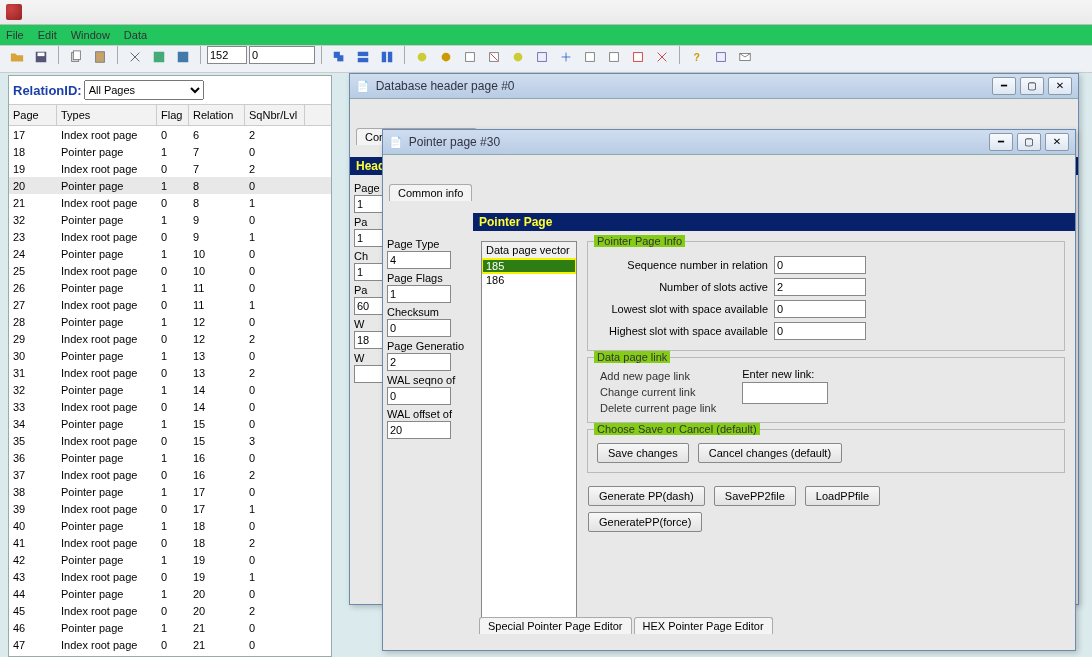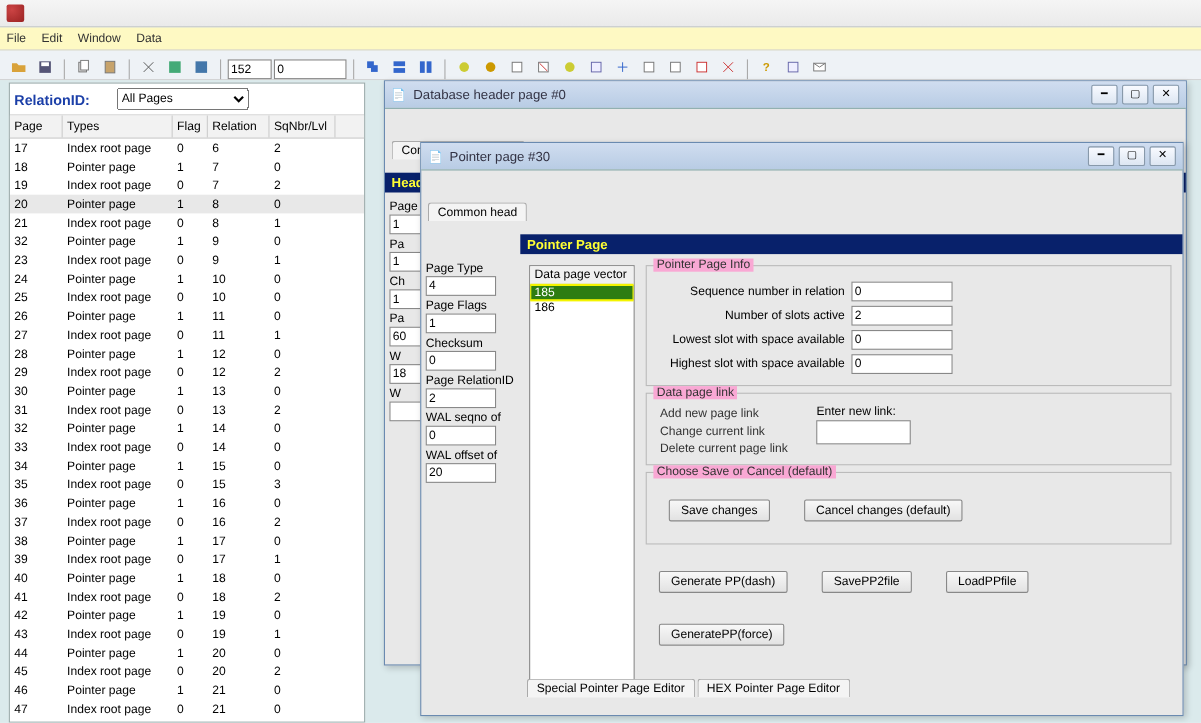--- a/index.html
+++ b/index.html
@@ -1,58 +1,58 @@
 <!DOCTYPE html>
 <html><head>
 <meta charset="utf-8">
 <style>
 html,body{margin:0;padding:0;font-family:Tahoma,Arial,sans-serif;font-size:11px;color:#000;background:#e8f4f4;overflow:hidden;width:1092px;height:657px}
 .titlebar{background:linear-gradient(#f5f5f5,#eaeaea);border-bottom:1px solid #bbb;height:24px;display:flex;align-items:center;padding:0 6px;gap:6px}
 .titlebar .ico{width:16px;height:16px;background:radial-gradient(circle at 30% 30%,#c44,#922);border-radius:2px}
 .titlebar .ttl{font-size:12px;color:#333}
-.menubar{background:#fef9c3;height:20px;display:flex;align-items:center;padding:0 6px;gap:14px;border-bottom:1px solid #ccc}
+.menubar{background:#22c55e;height:20px;display:flex;align-items:center;padding:0 6px;gap:14px;border-bottom:1px solid #ccc}
 .menubar span{color:#333;cursor:default}
-.toolbar{background:#eef2f6;height:26px;display:flex;align-items:flex-end;padding:0 6px;gap:2px;border-bottom:1px solid #ccc}
+.toolbar{background:#eef2f6;height:26px;display:flex;align-items:flex-start;padding:0 6px;gap:2px;border-bottom:1px solid #ccc}
 .toolbar .sep{width:1px;height:18px;background:#aaa;margin:0 4px}
 .toolbar .btn{width:20px;height:20px;display:flex;align-items:center;justify-content:center;border:1px solid transparent;border-radius:2px}
 .toolbar .btn svg{width:14px;height:14px}
 .toolbar input{height:16px;font-size:11px;border:1px solid #888;padding:0 2px}
 .work{position:relative;height:587px;width:1092px;background:#dbeaec}
 .leftpane{position:absolute;left:8px;top:2px;width:324px;height:582px;background:#fff;border:1px solid #9aa;box-sizing:border-box}
-.relrow{display:flex;align-items:center;padding:4px;border-bottom:1px solid #ccc;gap:24px}
+.relrow{display:flex;align-items:center;padding:4px;border-bottom:1px solid #ccc;gap:2px}
 .relrow b{color:#1b3fa8;font-size:13px}
 select{font-size:11px;height:20px}
 .gridhead{display:flex;background:#f2f2f2;border-bottom:1px solid #ccc;height:20px;align-items:center}
 .gridhead div{border-right:1px solid #ccc;padding:0 4px;box-sizing:border-box;height:100%;display:flex;align-items:center}
 .gridbody{overflow-y:scroll;height:534px}
 .row{display:flex;height:17px;align-items:center}
 .row.sel{background:#e8e8e8}
 .row div{padding:0 4px;box-sizing:border-box}
 .c-page{width:48px}.c-type{width:100px}.c-flag{width:32px;text-align:left}.c-rel{width:56px}.c-lvl{width:60px}
 .mdichild{position:absolute;background:#e8e8e8;border:1px solid #6a8ab0;box-shadow:2px 2px 6px rgba(0,0,0,.2)}
 .mdititle{height:24px;background:linear-gradient(#d0ddf0,#b8cce4);display:flex;align-items:center;padding:0 6px;gap:6px;border-bottom:1px solid #8aa}
 .mdititle .ttl{flex:1;color:#334;font-size:12px}
 .mdititle .wbtns{display:flex;gap:4px}
 .wbtn{width:22px;height:16px;border:1px solid #8899aa;background:linear-gradient(#f8faff,#dde6f2);border-radius:2px;display:flex;align-items:center;justify-content:center;font-size:10px;line-height:1}
 .bluebar{background:#08216b;color:#ffff33;font-weight:bold;font-size:12px;padding:2px 6px}
 .tabrow{display:flex;gap:2px;height:34px;align-items:flex-end;padding:12px 6px}
 .tab{background:#f4f4f4;border:1px solid #aaa;border-bottom:none;padding:2px 8px;font-size:11px;border-radius:3px 3px 0 0}
 .groupbox{border:1px solid #bbb;margin:6px;position:relative;padding:10px 6px 6px 6px}
-.groupbox>.legend{position:absolute;top:-7px;left:6px;background:#f9a8d4;padding:0 3px;font-size:11px;color:#333}
+.groupbox>.legend{position:absolute;top:-7px;left:6px;background:#84cc16;padding:0 3px;font-size:11px;color:#333}
 .fld{margin:3px 0}
 .fld label{display:block;font-size:11px;margin-bottom:1px}
 .fld input{width:58px;height:16px;border:1px solid #888;font-size:11px;padding:0 2px}
 .listbox{border:1px solid #888;background:#fff;width:94px;height:390px;margin:6px 0;overflow:hidden}
 .listbox .hdr{font-size:11px;padding:2px 4px;border-bottom:1px solid #ccc;background:#f0f0f0}
 .listbox .opt{padding:1px 4px;font-size:11px}
 .listbox .opt.hi{background:#2d7d12;color:#fff;outline:2px solid #f4f400;outline-offset:-1px}
 .rform label{display:inline-block;width:174px;text-align:right;margin-right:6px}
 .rform input{width:86px;height:16px;border:1px solid #888;font-size:11px;padding:0 2px}
 .rform .line{margin:4px 0}
-button.win{background:linear-gradient(#f8f8f8,#e2e2e2);border:1px solid #888;border-radius:2px;padding:3px 10px;font-size:11px;margin:14px}
+button.win{background:linear-gradient(#f8f8f8,#e2e2e2);border:1px solid #888;border-radius:2px;padding:3px 10px;font-size:11px;margin:3px}
 .linklike{color:#333;padding:2px 6px;cursor:default}
 </style>
 </head>
 <body>
 
 <div class="titlebar">
   <span class="ico"></span>
 </div>
 
 <div class="menubar">
@@ -465,31 +465,31 @@
     <div class="mdititle">
       <span>📄</span>
       <span class="ttl">Pointer page #30</span>
       <div class="wbtns">
         <span class="wbtn">━</span>
         <span class="wbtn">▢</span>
         <span class="wbtn">✕</span>
       </div>
     </div>
     <div class="tabrow">
-        <div class="tab">Common head</div>
+        <div class="tab">Common info</div>
       </div>
     <div class="bluebar" style="margin-left:90px">Pointer Page</div>
 
     <div style="display:flex">
 
       <div style="width:90px;padding:4px">
         <div class="fld"><label>Page Type</label><input value="4" style=""></div>
         <div class="fld"><label>Page Flags</label><input value="1" style=""></div>
         <div class="fld"><label>Checksum</label><input value="0" style=""></div>
-        <div class="fld"><label>Page RelationID</label><input value="2" style=""></div>
+        <div class="fld"><label>Page Generatio</label><input value="2" style=""></div>
         <div class="fld"><label>WAL seqno of</label><input value="0" style=""></div>
         <div class="fld"><label>WAL offset of</label><input value="20" style=""></div>
       </div>
 
       <div style="padding:4px 0">
         <div class="listbox">
           <div class="hdr">Data page vector</div>
           <div id="dpvitems">
               <div class="opt hi">185</div>
               <div class="opt">186</div>

